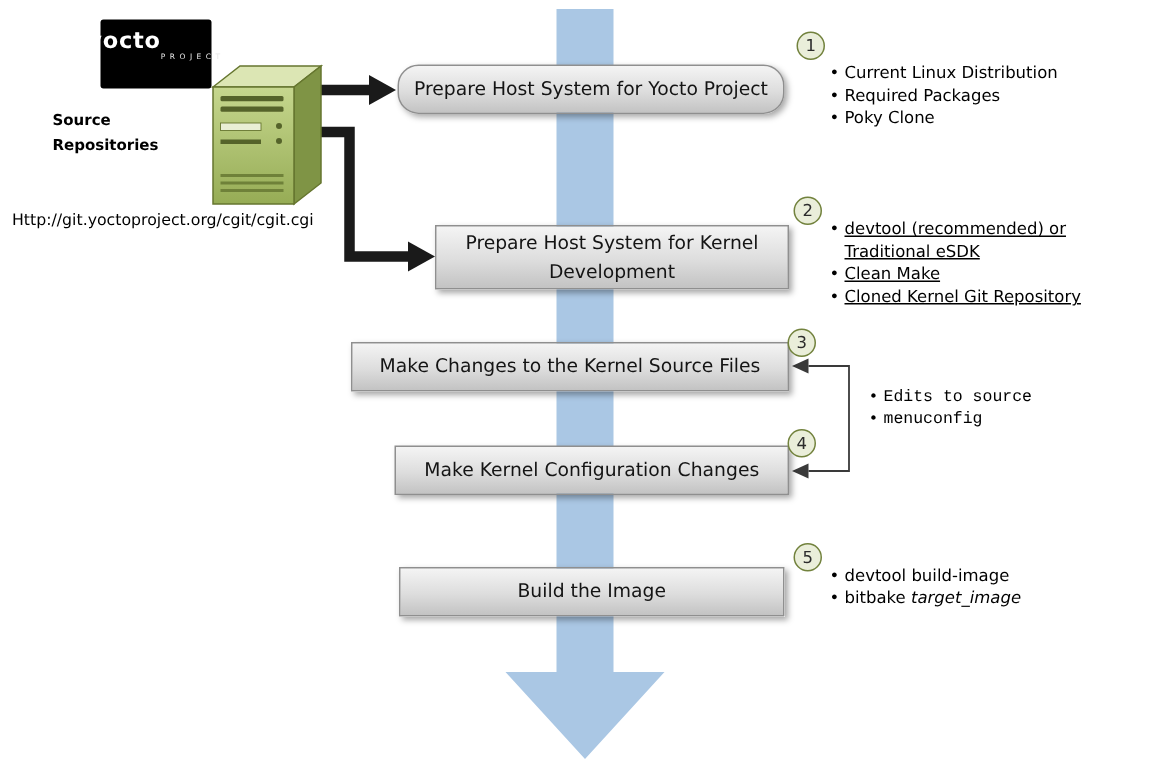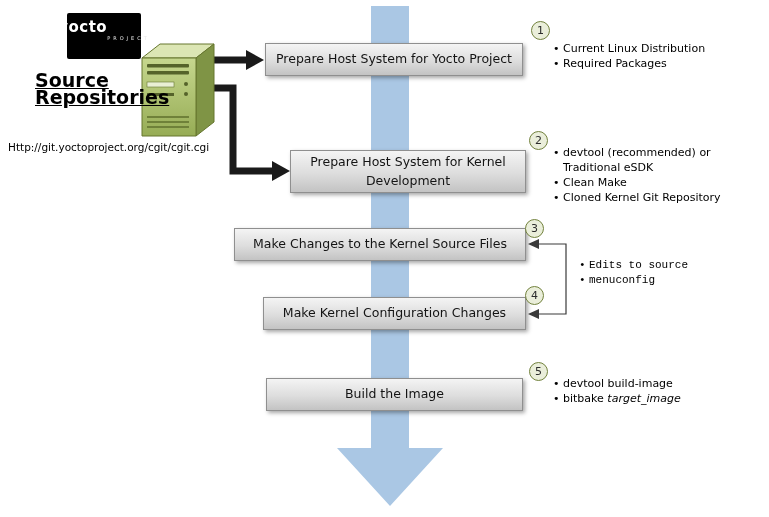--- a/index.html
+++ b/index.html
@@ -14,22 +14,22 @@
   
   .logo {
     position:absolute; left:67px; top:13px; width:74px; height:46px;
     background:#000; border-radius:2px; display:flex; flex-direction:row;
     align-items:center; justify-content:center;
   }
   .logo .word { color:#fff; font-size:15px; font-weight:bold; letter-spacing:0.5px; }
   .logo .proj { color:#e8e8e8; font-size:5px; letter-spacing:3px; margin-top:3px; }
 
   .srclabel {
-    position:absolute; left:35px; top:72px; font-size:19px; font-weight:bold;
-    line-height:17px; white-space:pre-line;text-decoration:underline;
+    position:absolute; left:35px; top:72px; font-size:10px; font-weight:bold;
+    line-height:17px; white-space:pre-line;
   }
   .url { position:absolute; left:8px; top:141px; font-size:10.5px; }
 
   
   .stepbox {
     position:absolute; display:flex; align-items:center; justify-content:center;
     text-align:center; font-size:12.5px; color:#141414; line-height:1.45;
     background:linear-gradient(180deg,#f4f4f4 0%,#dddddd 55%,#c3c3c3 100%);
     border:1px solid #8f8f8f; box-shadow:2px 2px 4px rgba(0,0,0,0.35);
     padding:0 6px;
@@ -86,38 +86,39 @@
   <circle cx="50" cy="58" r="2" fill="#55632a"></circle>
   <rect x="11" y="80" width="42" height="2" fill="#6f8139"></rect>
   <rect x="11" y="85" width="42" height="2" fill="#6f8139"></rect>
   <rect x="11" y="90" width="42" height="2" fill="#6f8139"></rect>
 </svg>
 
 <div class="srclabel">Source
 Repositories</div>
 <div class="url">Http://git.yoctoproject.org/cgit/cgit.cgi</div>
 
-<div class="stepbox nowrap" style="left:265px; top:43px; width:258px; height:33px;">Prepare Host System for Yocto Project</div>
+<div class="stepbox nowrap" style="left:265px; top:43px; width:258px; height:33px;border-radius:14px;">Prepare Host System for Yocto Project</div>
 <div class="stepbox" style="left:290px; top:150px; width:236px; height:43px; padding:0 18px;">Prepare Host System for Kernel Development</div>
 <div class="stepbox nowrap" style="left:234px; top:228px; width:292px; height:33px;">Make Changes to the Kernel Source Files</div>
 <div class="stepbox nowrap" style="left:263px; top:297px; width:263px; height:33px;">Make Kernel Configuration Changes</div>
 <div class="stepbox nowrap" style="left:266px; top:378px; width:257px; height:33px;">Build the Image</div>
 
 <div class="numcircle" style="left:531px; top:21px;">1</div>
 <div class="numcircle" style="left:529px; top:131px;">2</div>
 <div class="numcircle" style="left:525px; top:219px;">3</div>
 <div class="numcircle" style="left:525px; top:286px;">4</div>
 <div class="numcircle" style="left:529px; top:362px;">5</div>
 
 <div class="bullets" style="left:552px; top:41px; width:205px;">
   <div class="bullet">Current Linux Distribution</div>
   <div class="bullet">Required Packages</div>
+  <div class="bullet">Poky Clone</div>
 </div>
 
-<div class="bullets" style="left:552px; top:145px; width:205px;">
+<div class="bullets" style="left:552px; top:145px; width:205px;text-decoration:underline;">
   <div class="bullet">devtool (recommended) or
 Traditional eSDK</div>
   <div class="bullet">Clean Make</div>
   <div class="bullet">Cloned Kernel Git Repository</div>
 </div>
 
 <div class="bullets" style="left:578px; top:258px; width:180px;font-family:Liberation Mono, monospace;">
   <div class="bullet">Edits to source</div>
   <div class="bullet">menuconfig</div>
 </div>

